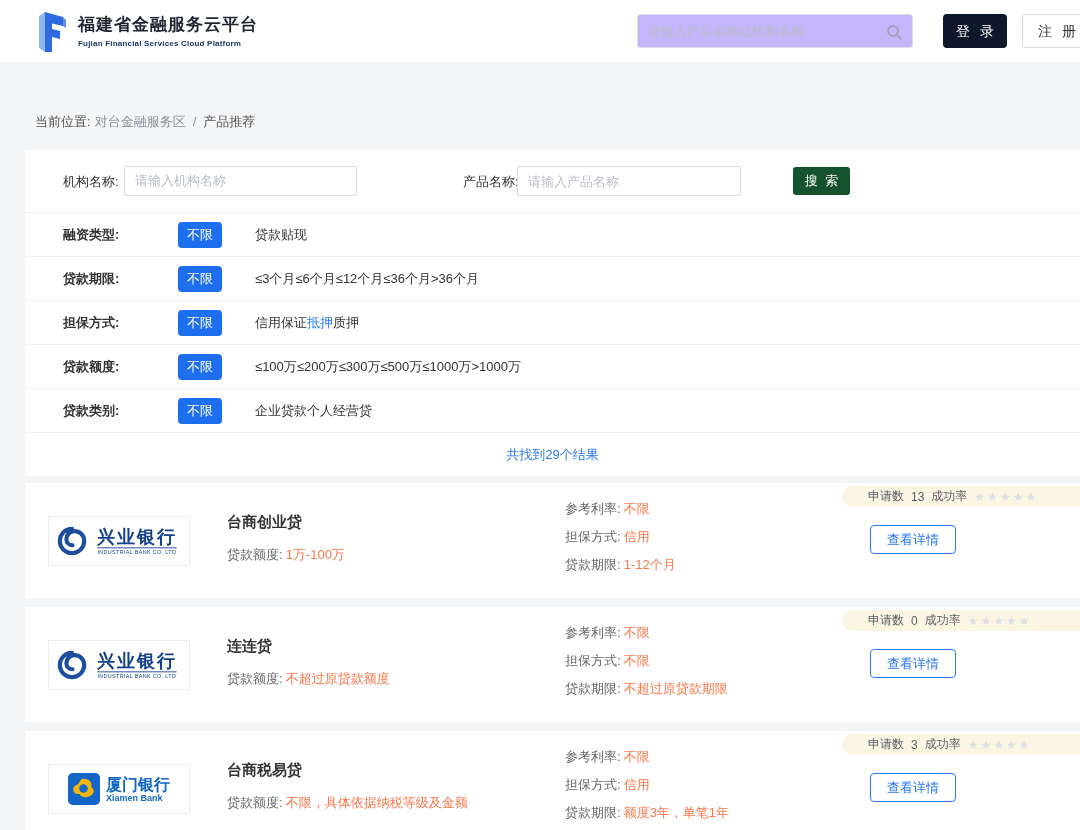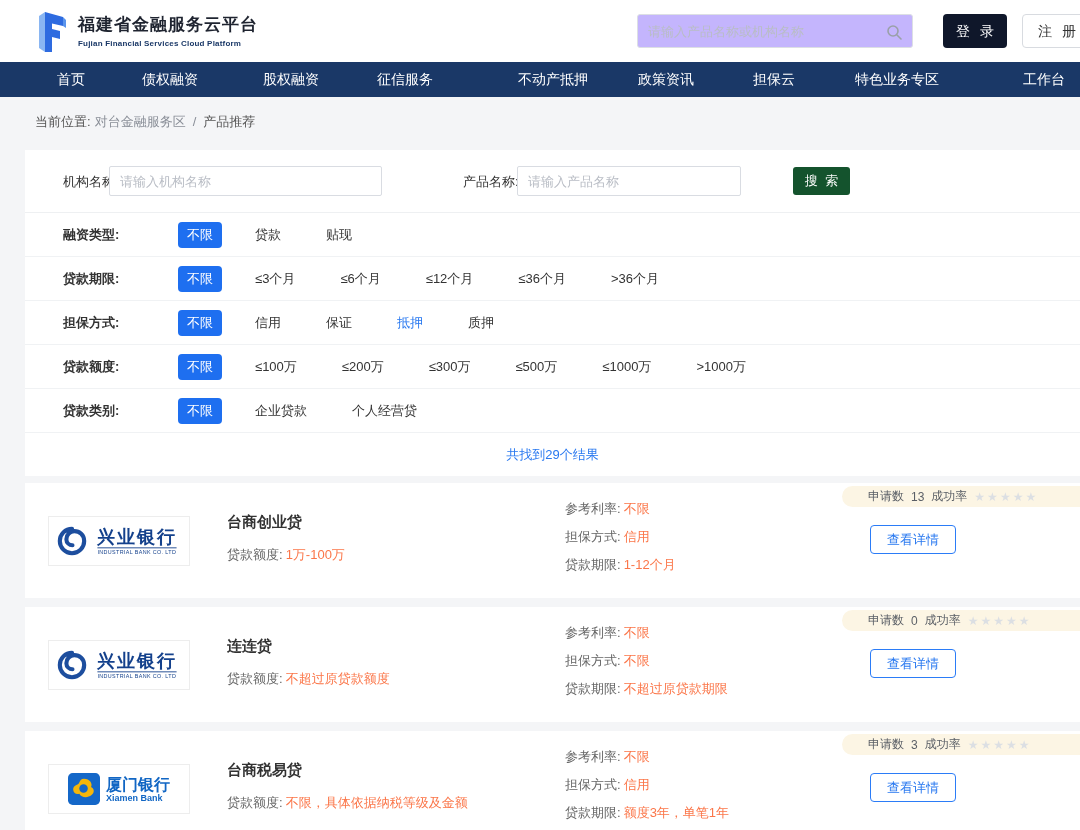--- a/index.html
+++ b/index.html
@@ -35,21 +35,21 @@
   .form-row { position:relative; height:63px; border-bottom:1px solid #eef0f2; }
   .f-label { position:absolute; top:23px; font-size:13px; color:#333; }
   .f-input { position:absolute; top:16px; height:30px; border:1px solid #d9dce2; border-radius:2px; font-size:13px; color:#333; padding:0 10px; outline:none; font-family:inherit; }
   .f-input::placeholder { color:#b9bdc5; }
   .btn-search { position:absolute; left:768px; top:17px; width:57px; height:28px; background:#14532d; color:#fff; border:none; border-radius:3px; font-size:13px; letter-spacing:2px; text-indent:2px; cursor:pointer; font-family:inherit; }
 
   .filter-row { position:relative; height:44px; border-bottom:1px solid #f0f2f4; }
   .filter-row:last-of-type { border-bottom:1px solid #f0f2f4; }
   .fr-label { position:absolute; left:38px; top:0; line-height:44px; font-size:13px; color:#333; font-weight:bold; }
   .chip { position:absolute; left:153px; top:9px; height:26px; line-height:26px; padding:0 9px; background:#1e6ff0; color:#fff; font-size:13px; border-radius:4px; cursor:pointer; }
-  .opts { position:absolute; left:230px; top:0; height:44px; display:flex; align-items:center; gap:45px; }
+  .opts { position:absolute; left:230px; top:0; height:44px; display:flex; align-items:center; }
   .opt { font-size:13px; color:#333; cursor:pointer; white-space:nowrap; }
   .opt.hl { color:#2878f0; }
   .result-row { height:43px; line-height:43px; text-align:center; font-size:13px; color:#2878f0; }
 
   
   .card { position:absolute; left:25px; width:1055px; height:115px; background:#fff; }
   .card-1 { top:483px; } .card-2 { top:607px; } .card-3 { top:731px; }
   .logo-box { position:absolute; left:23px; top:33px; width:142px; height:50px; border:1px solid #ededed; display:flex; align-items:center; justify-content:center; gap:6px; background:#fff; }
   .ib-text { text-align:center; }
   .ib-name { font-family:"Liberation Serif","DejaVu Serif",serif; font-size:18px; font-weight:bold; color:#14418c; letter-spacing:2px; line-height:18px; }
@@ -84,40 +84,29 @@
       <input type="text" placeholder="请输入产品名称或机构名称" style="">
       <svg class="mag" viewBox="0 0 18 18">
         <circle cx="8" cy="8" r="5" fill="none" stroke="#9aa0a8" stroke-width="1.6"></circle>
         <line x1="12" y1="12" x2="16" y2="16" stroke="#9aa0a8" stroke-width="1.6" stroke-linecap="round"></line>
       </svg>
     </div>
     <button class="btn-login">登 录</button>
     <button class="btn-register">注 册</button>
   </div>
 
-  <div class="nav">
-    <div class="nav-item" style="left:57px">首页</div>
-    <div class="nav-item" style="left:142px">债权融资</div>
-    <div class="nav-item" style="left:263px">股权融资</div>
-    <div class="nav-item" style="left:377px">征信服务</div>
-    <div class="nav-item" style="left:518px">不动产抵押</div>
-    <div class="nav-item" style="left:638px">政策资讯</div>
-    <div class="nav-item" style="left:753px">担保云</div>
-    <div class="nav-item" style="left:855px">特色业务专区</div>
-    <div class="nav-item" style="left:1023px">工作台</div>
-  </div>
 
   <div class="breadcrumb">
     <span>当前位置:</span><span class="bc-parent">对台金融服务区</span><span class="bc-sep">/</span><span class="bc-current">产品推荐</span>
   </div>
 
   <div class="panel">
     <div class="form-row">
       <span class="f-label" style="left:38px">机构名称:</span>
-      <input class="f-input" style="left: 84px; width: 273px;" placeholder="请输入机构名称">
+      <input class="f-input" style="left: 99px; width: 233px; font-family: Liberation Serif, serif;" placeholder="请输入机构名称">
       <span class="f-label" style="left:438px">产品名称:</span>
       <input class="f-input" style="left: 492px; width: 224px;" placeholder="请输入产品名称">
       <button class="btn-search">搜 索</button>
     </div>
 
     <div class="filter-row">
       <span class="fr-label">融资类型:</span>
       <span class="chip">不限</span>
       <div class="opts">
         <span class="opt">贷款</span>

